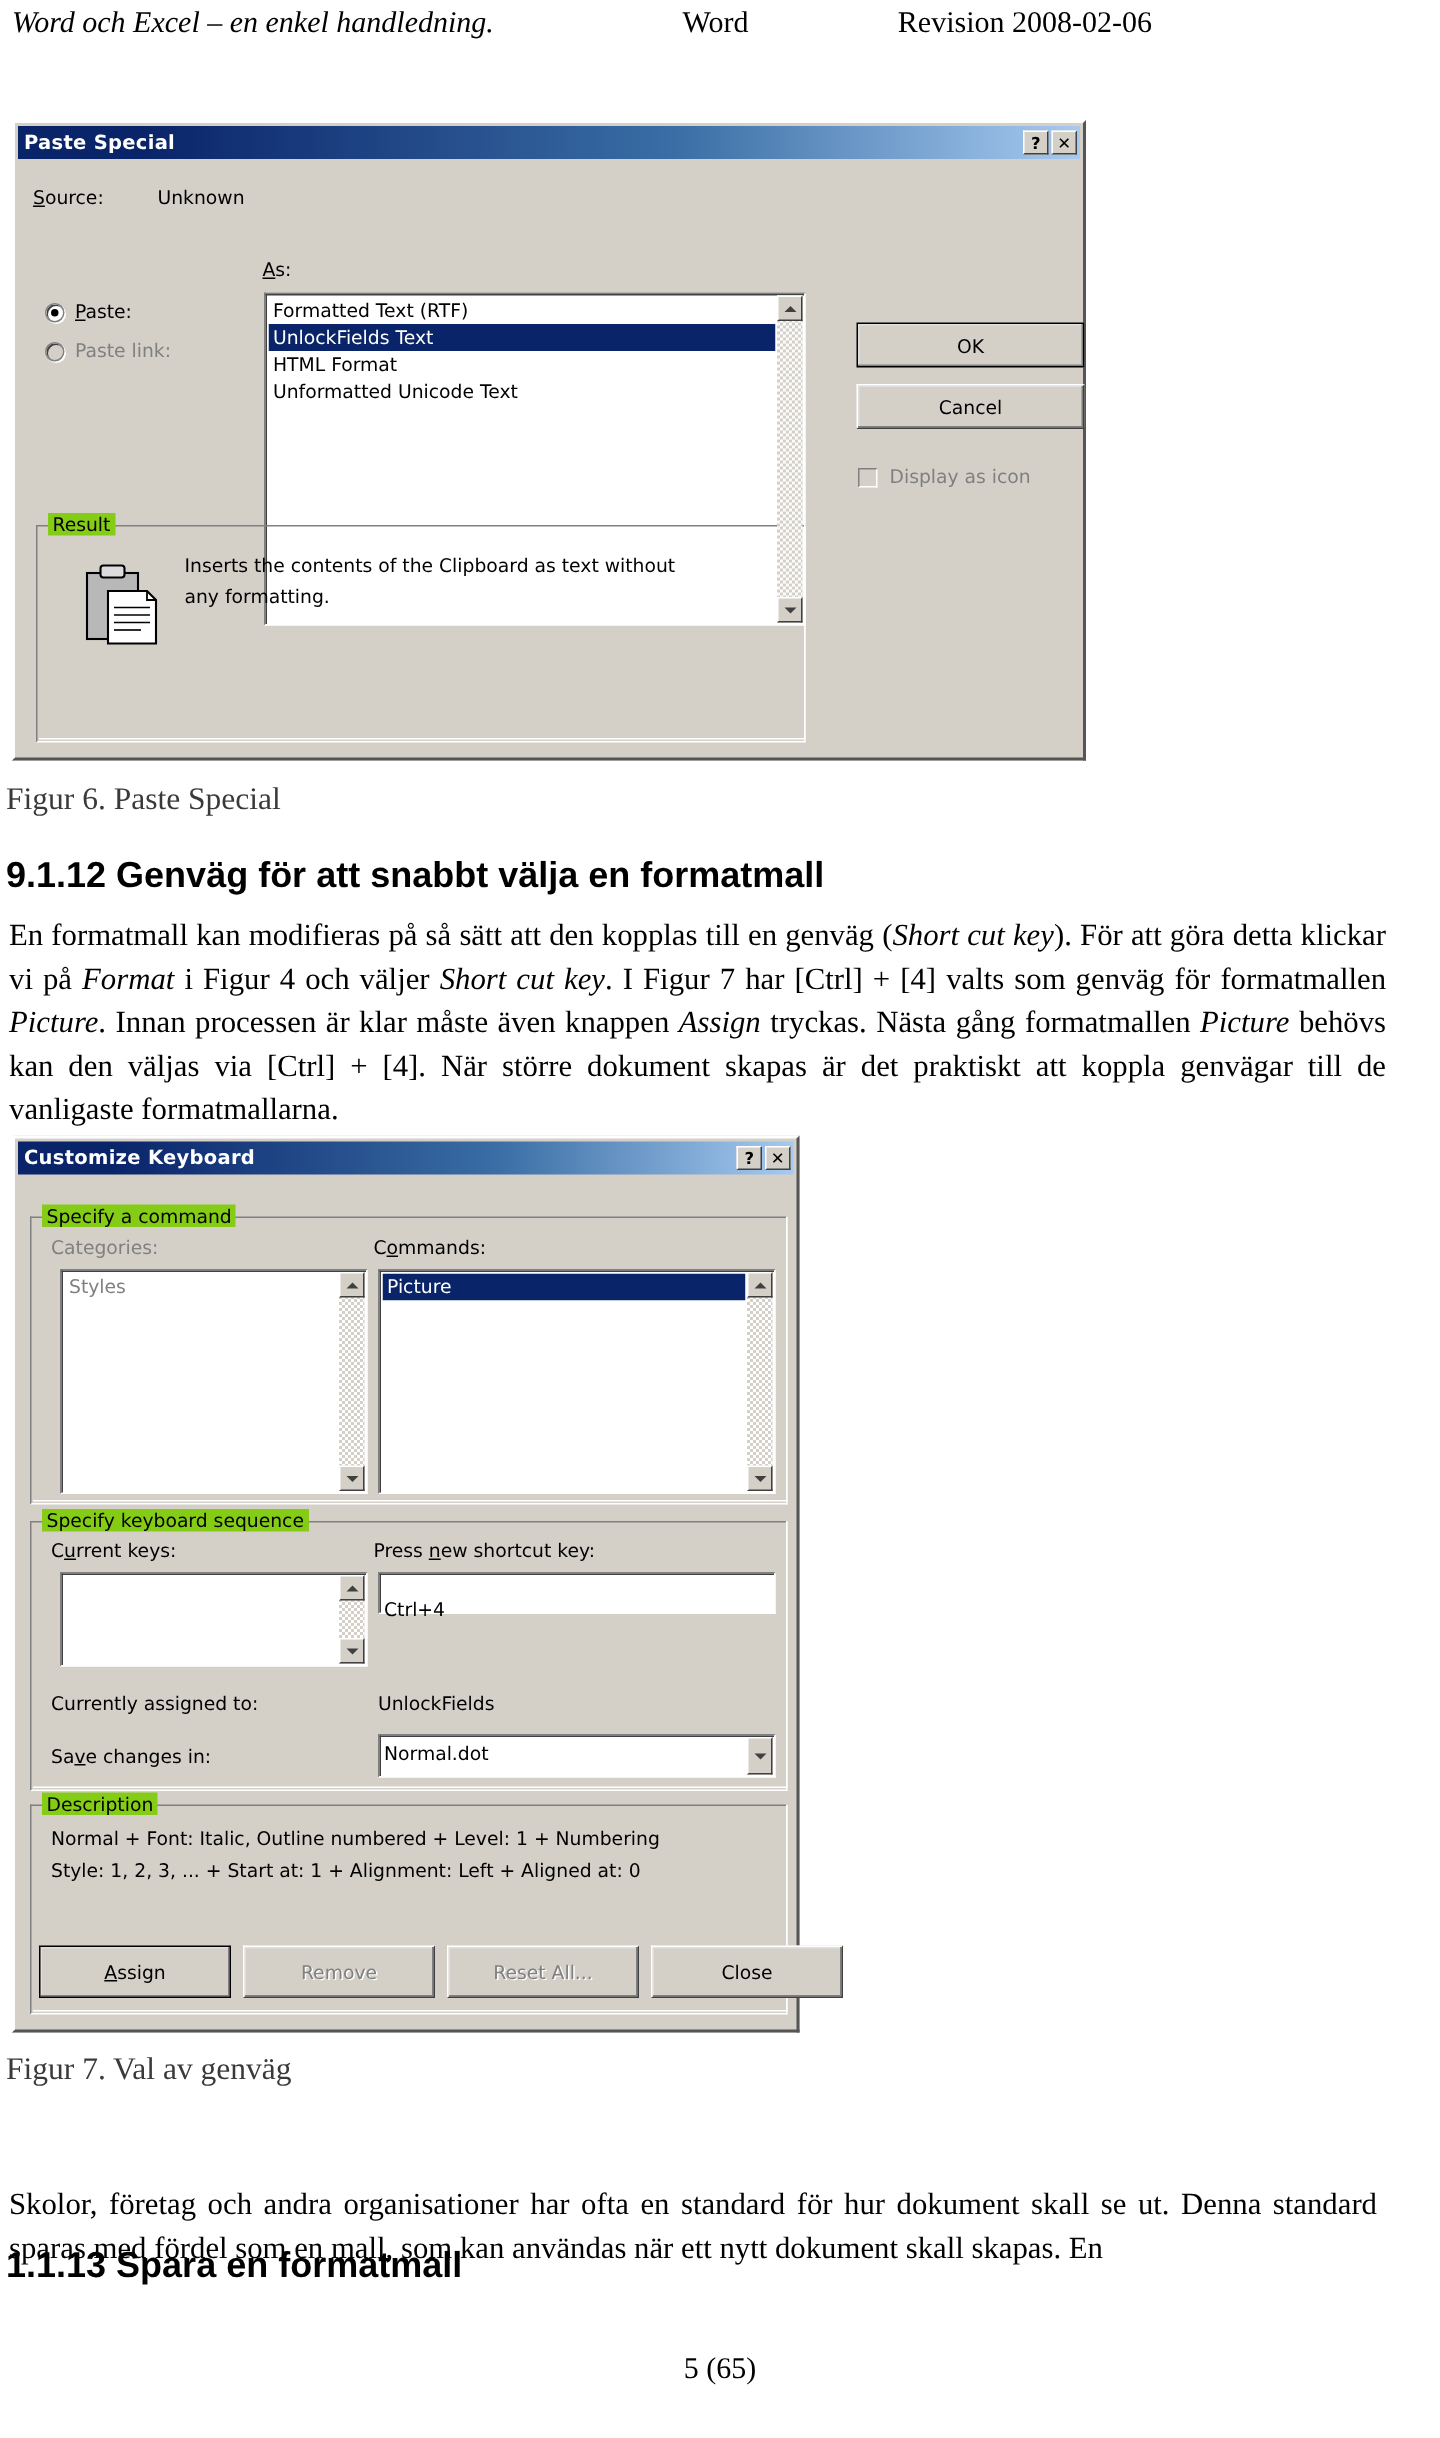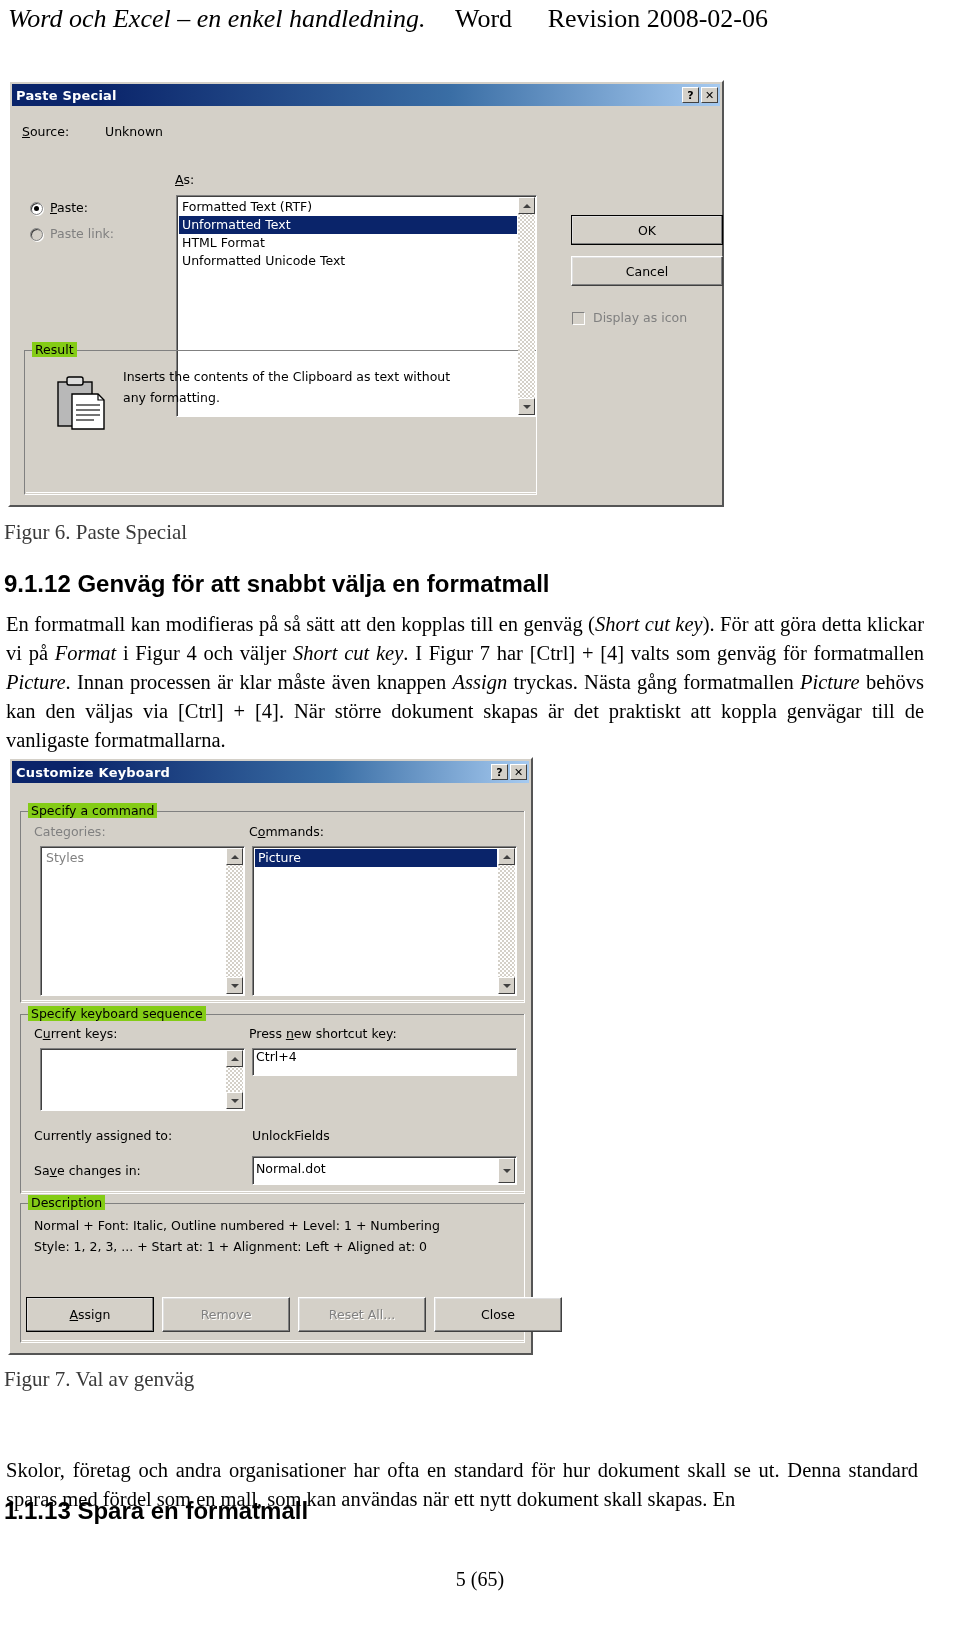--- a/index.html
+++ b/index.html
@@ -18,21 +18,21 @@
 
   
   .page-header {
     position: absolute;
     left: 0; top: 0;
     width: 776px;
     height: 44px;
     display: flex;
     align-items: flex-start;
     font-family: "Liberation Serif", serif;
-    font-size: 26px;
+    font-size: 20px;
   }
   .hdr-left   { position: absolute; left: 8px;   top: 4px; font-style: italic; }
   .hdr-center { position: absolute; left: 455px; top: 4px; }
   .hdr-right  { position: absolute; right: 8px;  top: 4px; }
 
   
   .dlg {
     position: absolute;
     background: #d4d0c8;
     border-top: 2px solid #ffffff;
@@ -303,21 +303,21 @@
   <div class="lbl" style="left:40px; top:118px;">
     <span class="u">P</span>aste:
   </div>
 
   <div class="radio dim" style="left:20px; top:146px;"></div>
   <div class="lbl dim" style="left:40px; top:144px;">Paste link:</div>
 
   <div class="sunken" style="left:166px; top:113px; width:361px; height:222px;">
     <div style="position:absolute; left:2px; top:2px; right:19px; overflow:hidden; z-index:2;">
       <div class="listrow">Formatted Text (RTF)</div>
-      <div class="listrow sel">Unformatted Text</div>
+      <div class="listrow sel">UnlockFields Text</div>
       <div class="listrow">HTML Format</div>
       <div class="listrow">Unformatted Unicode Text</div>
     </div>
     <div class="vscroll" style="right:1px; top:1px; bottom:1px;">
       <div class="sbbtn up">
           <span class="arrow-up"></span>
         </div>
       <div class="sbbtn dn">
           <span class="arrow-dn"></span>
         </div>
@@ -421,21 +421,21 @@
       <div class="sbbtn up">
           <span class="arrow-up"></span>
         </div>
       <div class="sbbtn dn">
           <span class="arrow-dn"></span>
         </div>
     </div>
   </div>
 
   <div class="sunken" style="left:242px; top:289px; width:265px; height:28px;">
-    <div class="listrow" style="padding-top:0;">Ctrl+4</div>
+    <div class="listrow" style="padding-top:16px;">Ctrl+4</div>
   </div>
 
   <div class="lbl" style="left:24px; top:369px;">Currently assigned to:</div>
   <div class="lbl" style="left:242px; top:369px;">UnlockFields</div>
 
   <div class="lbl" style="left:24px; top:404px;">
     Sa<span class="u">v</span>e changes in:
   </div>
 
   <div class="sunken" style="left:242px; top:397px; width:265px; height:29px;">

